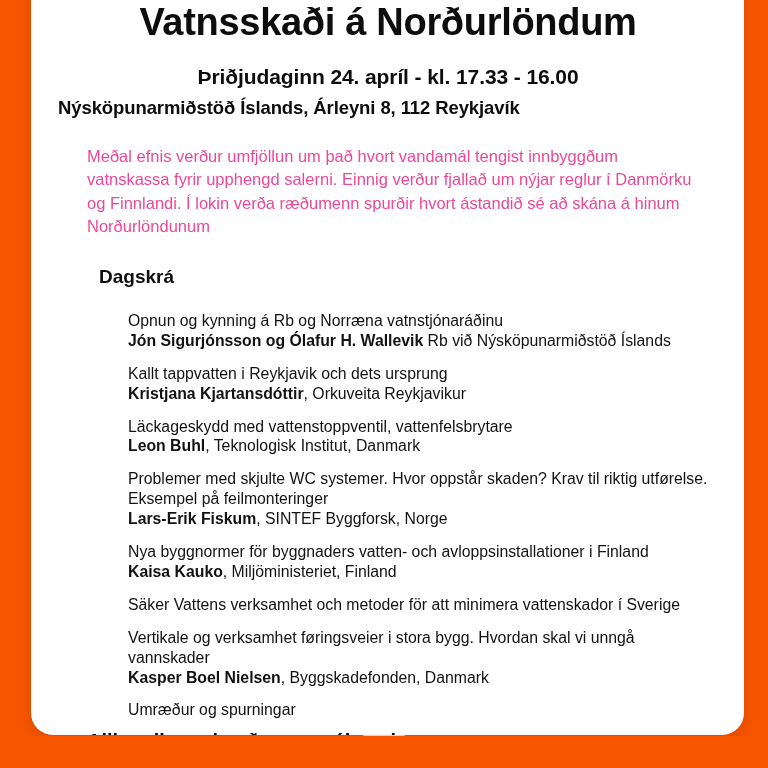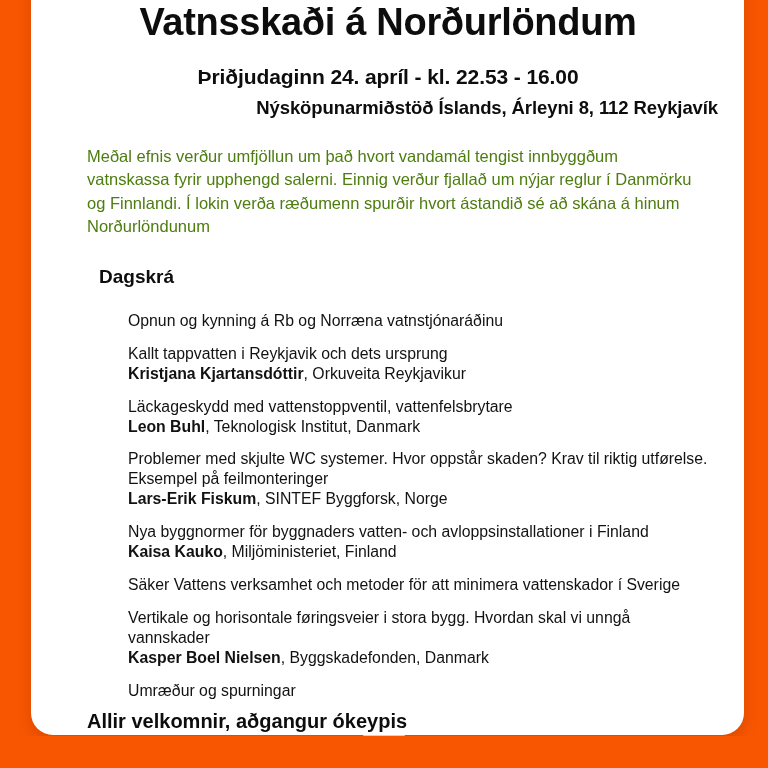--- a/index.html
+++ b/index.html
@@ -70,31 +70,31 @@
     font-weight: bold;
     text-align: center;
     color: #0d0d0d;
     margin: 0;
     padding-top: 22px;
     letter-spacing: -0.1px;
   }
   .subtitle-2 {
     font-size: 18.5px;
     font-weight: bold;
-    text-align: right;
+    text-align: left;
     color: #0d0d0d;
     margin: 0;
     padding-top: 8px;
     letter-spacing: -0.1px;
   }
 
   .intro {
     font-size: 16.5px;
     line-height: 1.41;
-    color: #4d7c0f;
+    color: #ec4899;
     margin: 0;
     padding: 26px 24px 0 29px;
   }
 
   .agenda-heading {
     font-size: 19px;
     font-weight: bold;
     color: #0d0d0d;
     margin: 12px;
     padding: 16px 0 0 29px;
@@ -137,32 +137,33 @@
 
 <div class="poster">
 
   <div class="bottom-logo-mark"></div>
 
   <div class="card">
     <div class="card-inner">
 
       <h1 class="title">Vatnsskaði á Norðurlöndum</h1>
 
-      <p class="subtitle-1">Þriðjudaginn 24. apríl - kl. 22.53 - 16.00</p>
+      <p class="subtitle-1">Þriðjudaginn 24. apríl - kl. 17.33 - 16.00</p>
 
       <p class="subtitle-2">Nýsköpunarmiðstöð Íslands, Árleyni 8, 112 Reykjavík</p>
 
       <p class="intro">Meðal efnis verður umfjöllun um það hvort vandamál tengist innbyggðum vatnskassa fyrir upphengd salerni. Einnig verður fjallað um nýjar reglur í Danmörku og Finnlandi. Í lokin verða ræðumenn spurðir hvort ástandið sé að skána á hinum Norðurlöndunum</p>
 
       <h2 class="agenda-heading">Dagskrá</h2>
 
       <div class="agenda-list">
 
         <div class="agenda-item">
           <div class="agenda-topic">Opnun og kynning á Rb og Norræna vatnstjónaráðinu</div>
+          <div class="agenda-speaker"><span class="name">Jón Sigurjónsson og Ólafur H. Wallevik</span><span class="affiliation"> Rb við Nýsköpunarmiðstöð Íslands</span></div>
         </div>
 
         <div class="agenda-item">
           <div class="agenda-topic">Kallt tappvatten i Reykjavik och dets ursprung</div>
           <div class="agenda-speaker"><span class="name">Kristjana Kjartansdóttir</span><span class="affiliation">, Orkuveita Reykjavikur</span></div>
         </div>
 
         <div class="agenda-item">
           <div class="agenda-topic">Läckageskydd med vattenstoppventil, vattenfelsbrytare</div>
           <div class="agenda-speaker"><span class="name">Leon Buhl</span><span class="affiliation">, Teknologisk Institut, Danmark</span></div>
@@ -176,21 +177,21 @@
         <div class="agenda-item">
           <div class="agenda-topic">Nya byggnormer för byggnaders vatten- och avloppsinstallationer i Finland</div>
           <div class="agenda-speaker"><span class="name">Kaisa Kauko</span><span class="affiliation">, Miljöministeriet, Finland</span></div>
         </div>
 
         <div class="agenda-item">
           <div class="agenda-topic">Säker Vattens verksamhet och metoder för att minimera vattenskador í Sverige</div>
         </div>
 
         <div class="agenda-item">
-          <div class="agenda-topic">Vertikale og horisontale føringsveier i stora bygg. Hvordan skal vi unngå vannskader</div>
+          <div class="agenda-topic">Vertikale og verksamhet føringsveier i stora bygg. Hvordan skal vi unngå vannskader</div>
           <div class="agenda-speaker"><span class="name">Kasper Boel Nielsen</span><span class="affiliation">, Byggskadefonden, Danmark</span></div>
         </div>
 
         <div class="agenda-item">
           <div class="agenda-topic">Umræður og spurningar</div>
         </div>
 
       </div>
 
       <p class="closing">Allir velkomnir, aðgangur ókeypis</p>

